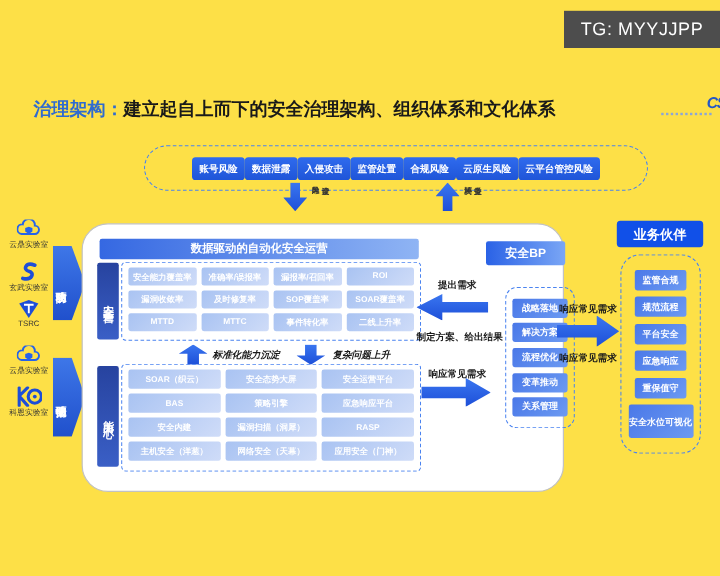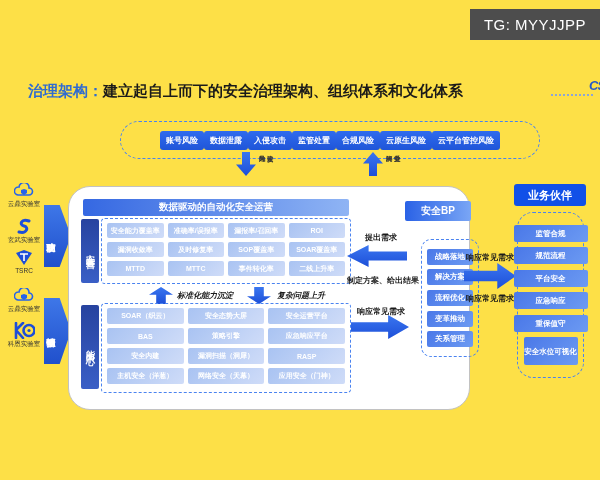--- a/index.html
+++ b/index.html
@@ -71,21 +71,21 @@
   .bp-dashed { position:absolute; left:352px; top:52px; width:58px; height:118px; border:1.5px dashed #4a83f0; border-radius:10px;
     display:flex; flex-direction:column; justify-content:space-evenly; align-items:center; padding:4px 0; }
   .bp-item { width:46px; height:16px; background:linear-gradient(135deg,#4a78e8,#6c9af2); border-radius:2px;
     color:#fff; font-size:7.5px; font-weight:bold; display:flex; align-items:center; justify-content:center; white-space:nowrap; }
 
   
   .partner-header { position:absolute; left:514px; top:184px; width:72px; height:22px; background:#1150e8; border-radius:3px;
     color:#fff; font-weight:bold; font-size:11px; display:flex; align-items:center; justify-content:center; }
   .partner-dashed { position:absolute; left:517px; top:212px; width:67px; height:166px; border:1.5px dashed #4a83f0; border-radius:16px;
     display:flex; flex-direction:column; justify-content:space-evenly; align-items:center; padding:6px 0; }
-  .partner-item { width:74px; min-height:17px; background:linear-gradient(135deg,#4a78e8,#6c9af2); border-radius:2px;
+  .partner-item { width:43px; min-height:17px; background:linear-gradient(135deg,#4a78e8,#6c9af2); border-radius:2px;
     color:#fff; font-size:7.5px; font-weight:bold; display:flex; align-items:center; justify-content:center; text-align:center; line-height:1.2; }
 
   
   .watermark { position:absolute; left:8px; top:438px; width:234px; height:34px; background:#6a6a6a; color:#fff;
     font-size:15px; display:flex; align-items:center; padding-left:14px; letter-spacing:.5px; }
 
   svg { display:block; margin:0 auto; }
 </style>
 </head>
 <body>

